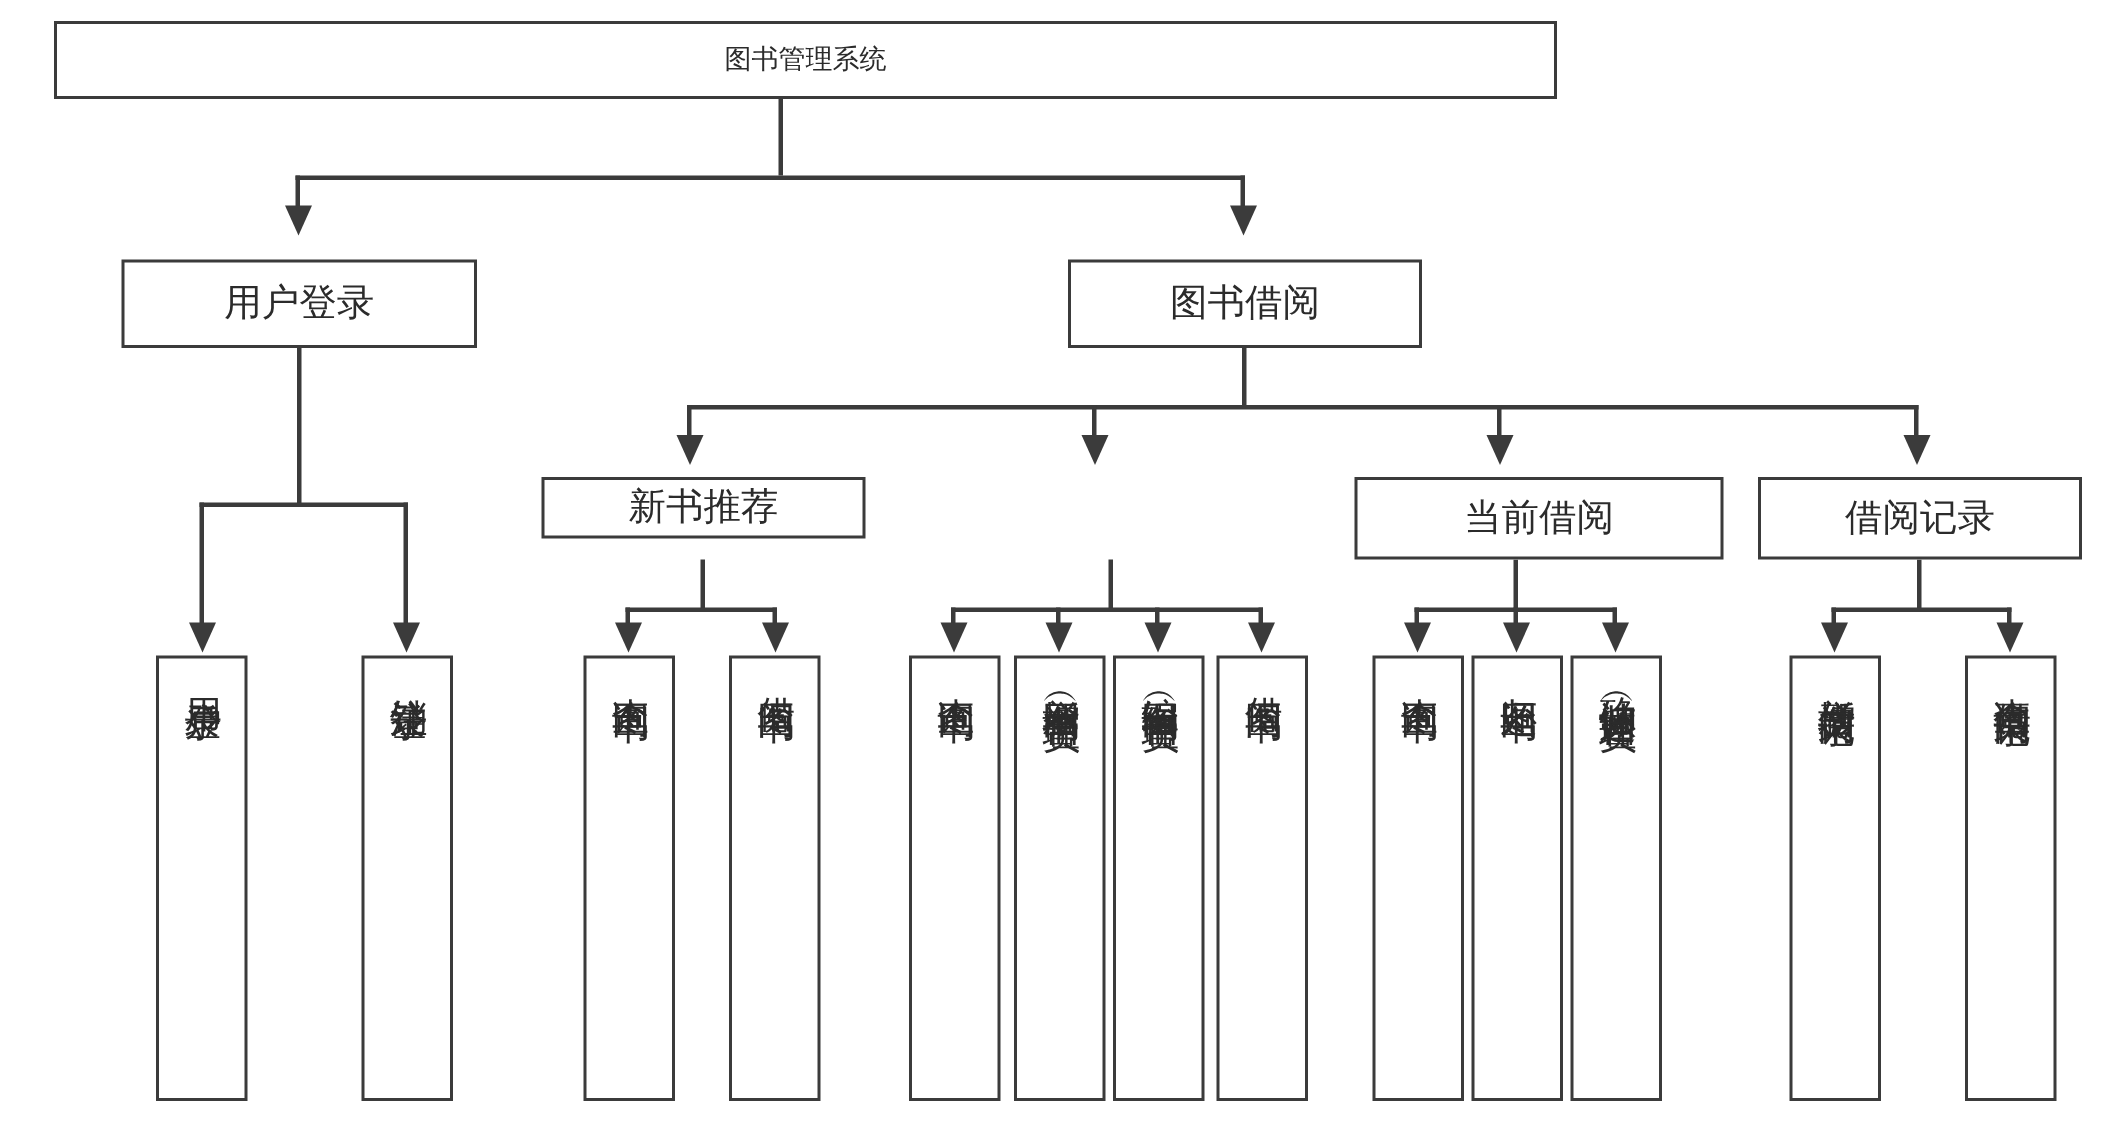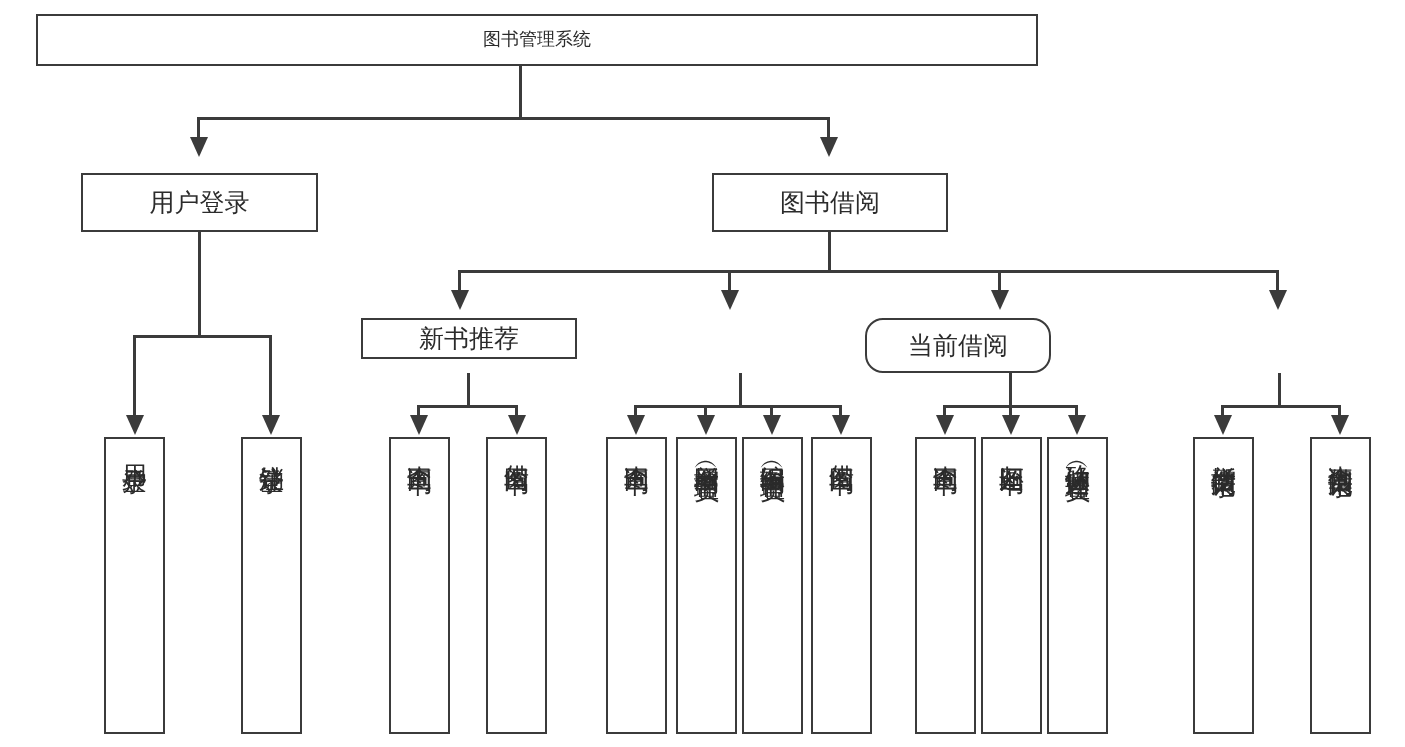--- a/index.html
+++ b/index.html
@@ -115,22 +115,25 @@
   <div class="seg vline" style="left:998px;top:270px;width:3px;height:22px;"></div>
   <div class="seg vline" style="left:1276px;top:270px;width:3px;height:22px;"></div>
   <div class="arrow" style="left:451px;top:290px;"></div>
   <div class="arrow" style="left:721px;top:290px;"></div>
   <div class="arrow" style="left:991px;top:290px;"></div>
   <div class="arrow" style="left:1269px;top:290px;"></div>
 
   <div class="node h-node" style="left:361px;top:318px;width:216px;height:41px;">
     <span class="label">新书推荐</span>
   </div>
-  <div class="node h-node" style="left:865px;top:318px;width:186px;height:55px;border-radius:18px;">
+  <div class="node h-node" style="left:903px;top:318px;width:246px;height:55px;">
     <span class="label">当前借阅</span>
+  </div>
+  <div class="node h-node" style="left:1172px;top:318px;width:216px;height:55px;">
+    <span class="label">借阅记录</span>
   </div>
 
   <div class="seg vline" style="left:467px;top:373px;width:3px;height:34px;"></div>
   <div class="seg hline" style="left:417px;top:405px;width:101px;height:3px;"></div>
   <div class="seg vline" style="left:417px;top:405px;width:3px;height:12px;"></div>
   <div class="seg vline" style="left:515px;top:405px;width:3px;height:12px;"></div>
   <div class="arrow" style="left:410px;top:415px;"></div>
   <div class="arrow" style="left:508px;top:415px;"></div>
 
   <div class="seg vline" style="left:739px;top:373px;width:3px;height:34px;"></div>

